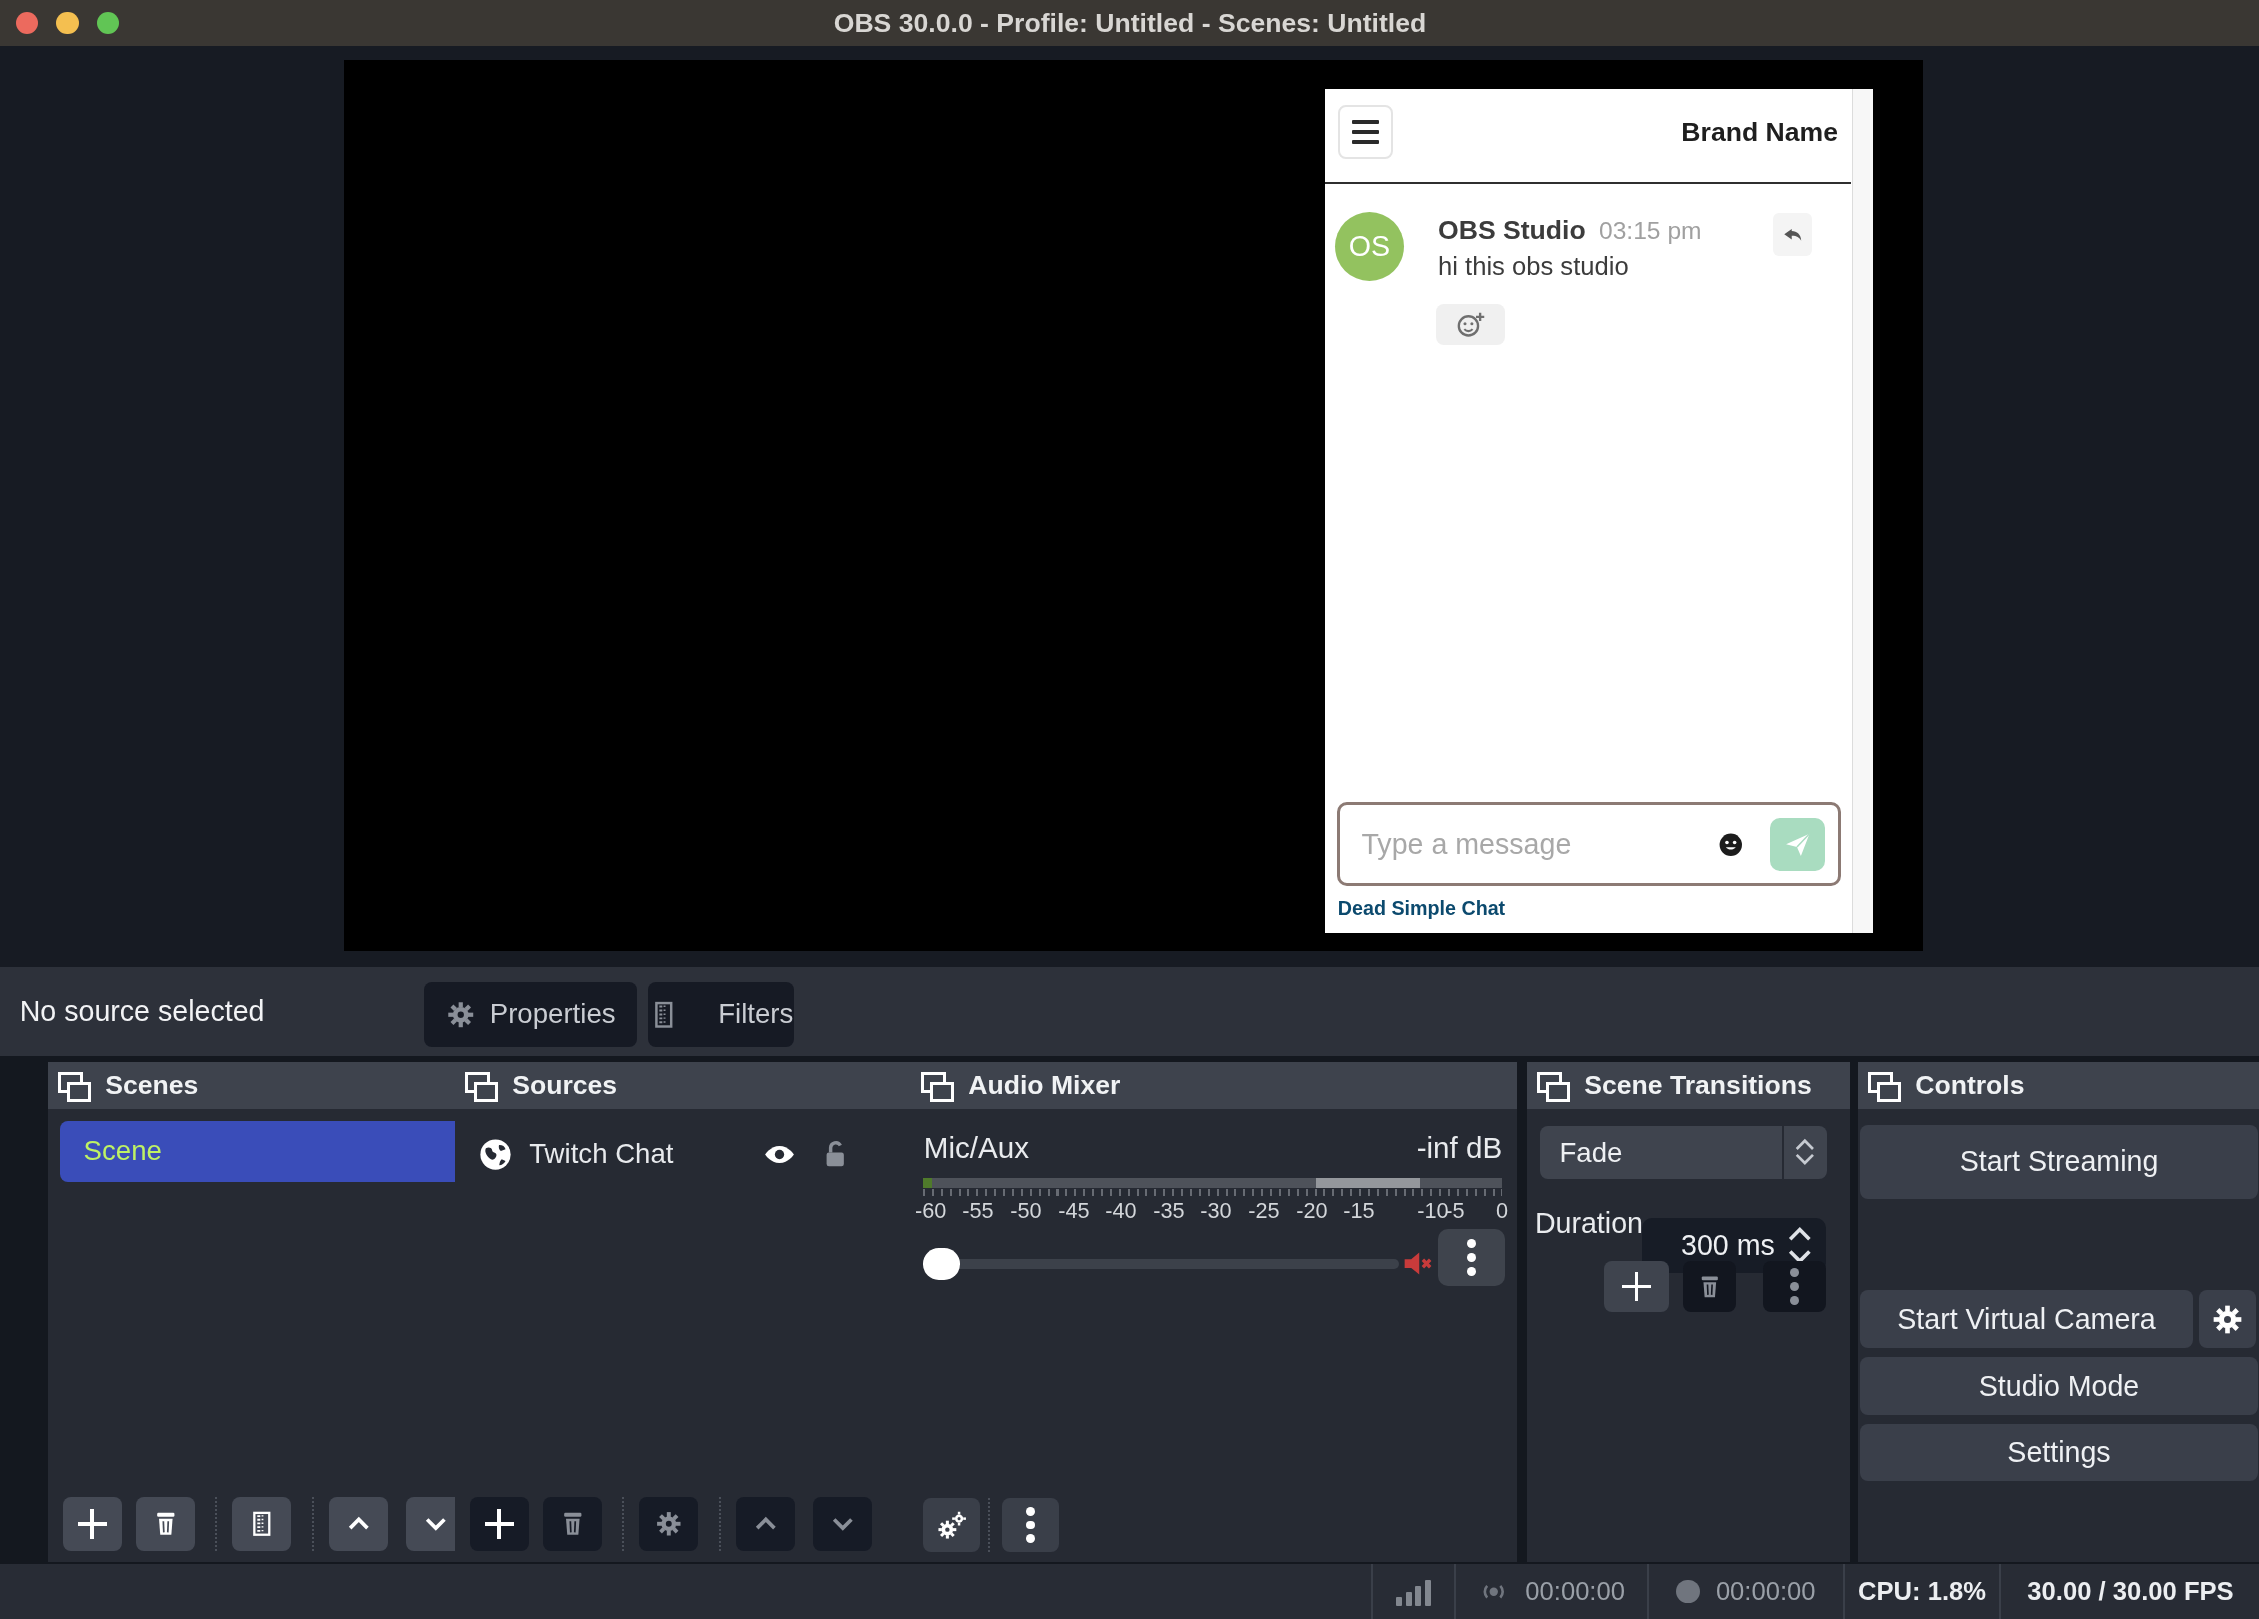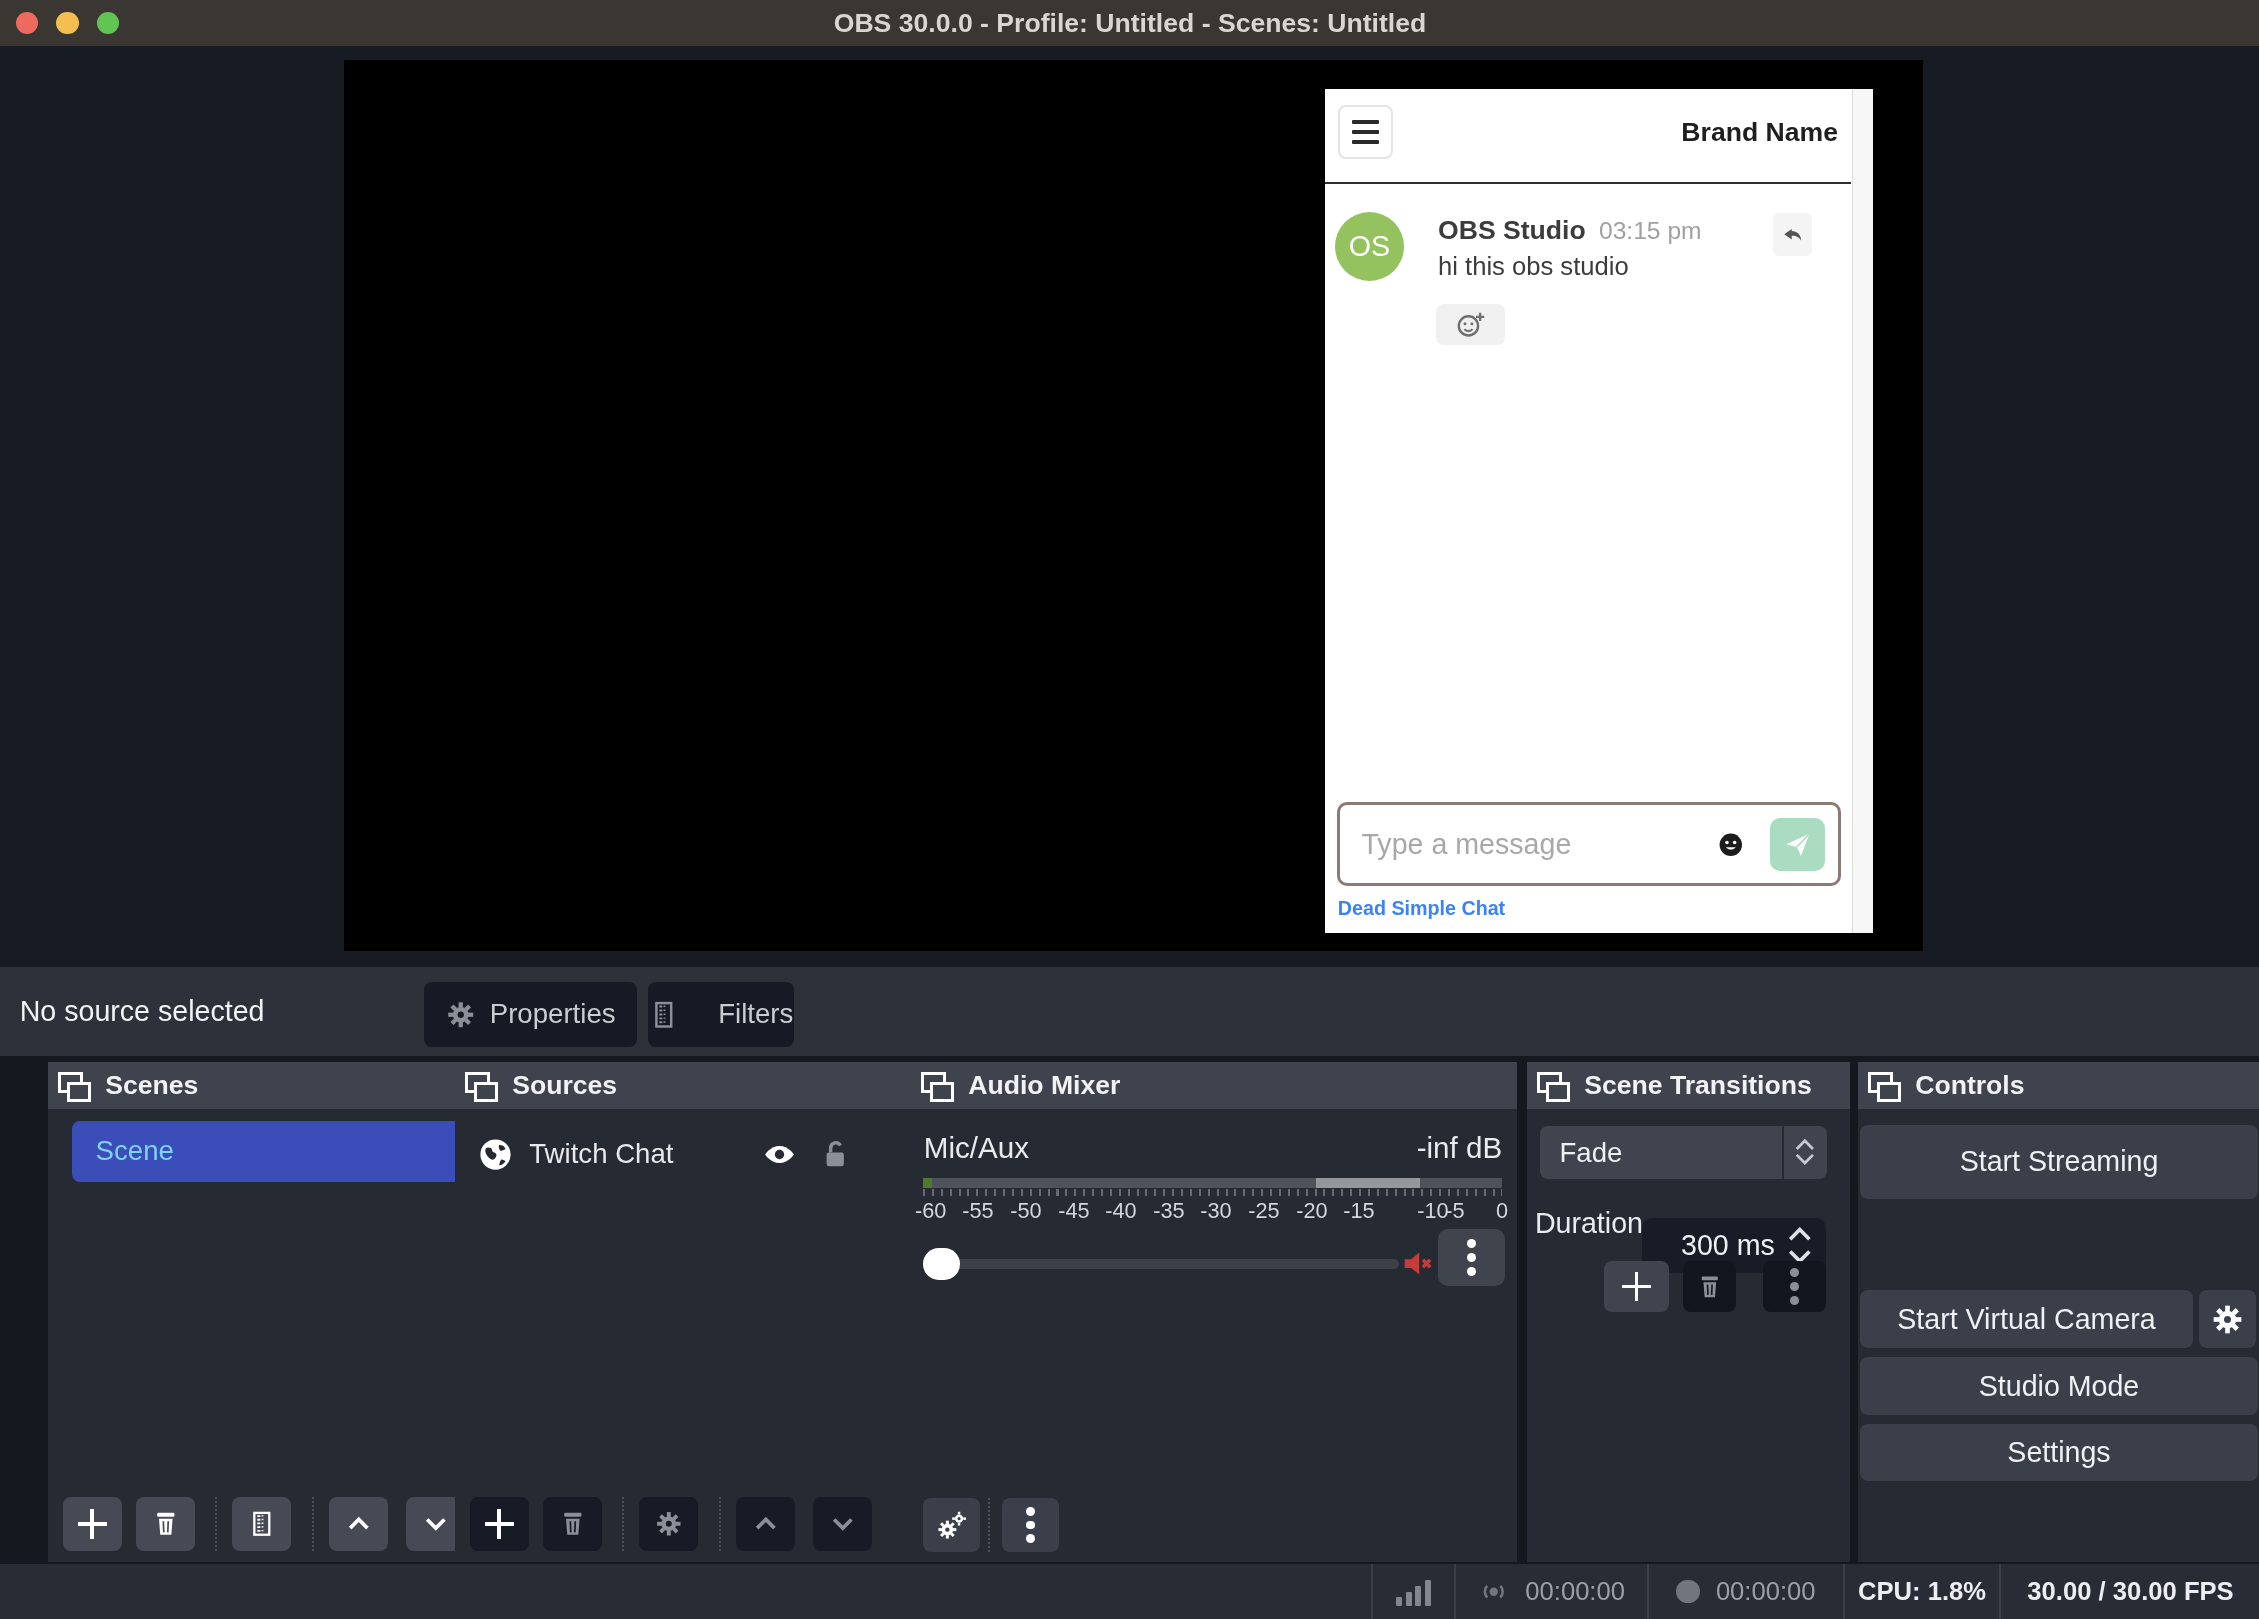--- a/index.html
+++ b/index.html
@@ -27,21 +27,21 @@
   .avatar { position:absolute; left:9.9px; top:123px; width:69px; height:69px; border-radius:50%; background:#93c25f; color:#fff; font-size:28.6px; display:flex; align-items:center; justify-content:center; }
   .msg-author { position:absolute; left:113px; top:126px; font-size:26.6px; font-weight:bold; color:#3c3c3c; }
   .msg-time { position:absolute; left:274px; top:128px; font-size:24.6px; color:#a0a0a0; }
   .msg-text { position:absolute; left:113px; top:163px; font-size:25.6px; color:#3c3c3c; }
   .reply-btn { position:absolute; left:448px; top:124px; width:39px; height:43px; background:#f4f4f4; border-radius:5.9px; display:flex; align-items:center; justify-content:center; }
   .react-btn { position:absolute; left:111px; top:215px; width:69px; height:41px; background:#f0f0f0; border-radius:7.9px; display:flex; align-items:center; justify-content:center; }
   .chat-input { position:absolute; left:11.8px; top:713px; width:504px; height:84px; border:3px solid #8c7a74; border-radius:9.9px; background:#fff; }
   .placeholder { position:absolute; left:21.7px; top:0; line-height:79px; font-size:28.6px; color:#a8a8a8; }
   .emoji-btn { position:absolute; left:378px; top:26.6px; width:25.6px; height:25.6px; }
   .send-btn { position:absolute; right:12.8px; top:12.8px; width:55px; height:53px; background:#a9dcc0; border-radius:9.9px; display:flex; align-items:center; justify-content:center; }
-  .chat-footer { position:absolute; left:12.8px; top:808px; font-size:19.7px; font-weight:bold; color:#3b82f6; }
+  .chat-footer { position:absolute; left:12.8px; top:808px; font-size:19.7px; font-weight:bold; color:#0c4a6e; }
 
   
   .toolbar { position:absolute; left:0; top:967px; width:2260px; height:89px; background:#2d313a; }
   .src-status { position:absolute; left:19.7px; top:0; line-height:89px; font-size:28.6px; color:#f2f3f5; }
   .tb-btn { position:absolute; top:14.8px; height:65px; background:#161a24; border-radius:7.9px; display:flex; align-items:center; justify-content:center; gap:12.8px; color:#c9ccd2; font-size:27.6px; }
   .tb-btn.props { left:424px; width:213px; }
   .tb-btn.filters { left:648px; width:146px;gap:40px; }
 
   
   .dock { position:absolute; top:1062px; height:500px; background:#262a33; }
@@ -51,21 +51,21 @@
   .dock-ico::before { content:""; position:absolute; left:0; top:1px; width:18.7px; height:14.8px; border:3px solid #fff; }
   .dock-ico::after { content:""; position:absolute; left:8.9px; top:10.8px; width:18.7px; height:14.8px; border:3px solid #fff; background:#3e434d; }
   .dock-bd { position:absolute; left:0; top:47px; right:0; bottom:0; }
 
   .dock.scenes { left:0; width:448px;margin-left:48px; }
   .dock.sources { left:455px; width:508px;padding-left:46px; }
   .dock.audio { left:911px; width:606px; }
   .dock.transitions { left:1527px; width:323px; }
   .dock.controls { left:1858px; width:402px; }
 
-  .scene-item { position:absolute; left:24px; top:11.8px; width:429px; height:61px; background:#3a4db9; border-radius:7.9px; color:#7dd3fc; font-size:27.6px; display:flex; align-items:center; padding-left:23.6px; }
+  .scene-item { position:absolute; left:12px; top:11.8px; width:429px; height:61px; background:#3a4db9; border-radius:7.9px; color:#bef264; font-size:27.6px; display:flex; align-items:center; padding-left:23.6px; }
 
   .src-row { position:absolute; left:0; top:13.8px; width:100%; height:63px; display:flex; align-items:center; }
   .src-globe { margin-left:23.6px; width:33px; height:33px; }
   .src-label { margin-left:17.7px; font-size:27.6px; color:#e8eaed; }
   .src-eye { position:absolute; left:308px; width:33px; height:33px; }
   .src-lock { position:absolute; left:367px; width:27.6px; height:31.5px; }
 
   .dockbtn { position:absolute; height:54px; border-radius:7.9px; display:flex; align-items:center; justify-content:center; }
   .dockbtn.light { background:#454a55; color:#fff; }
   .dockbtn.dark { background:#161b26; color:#8a8f98; }

